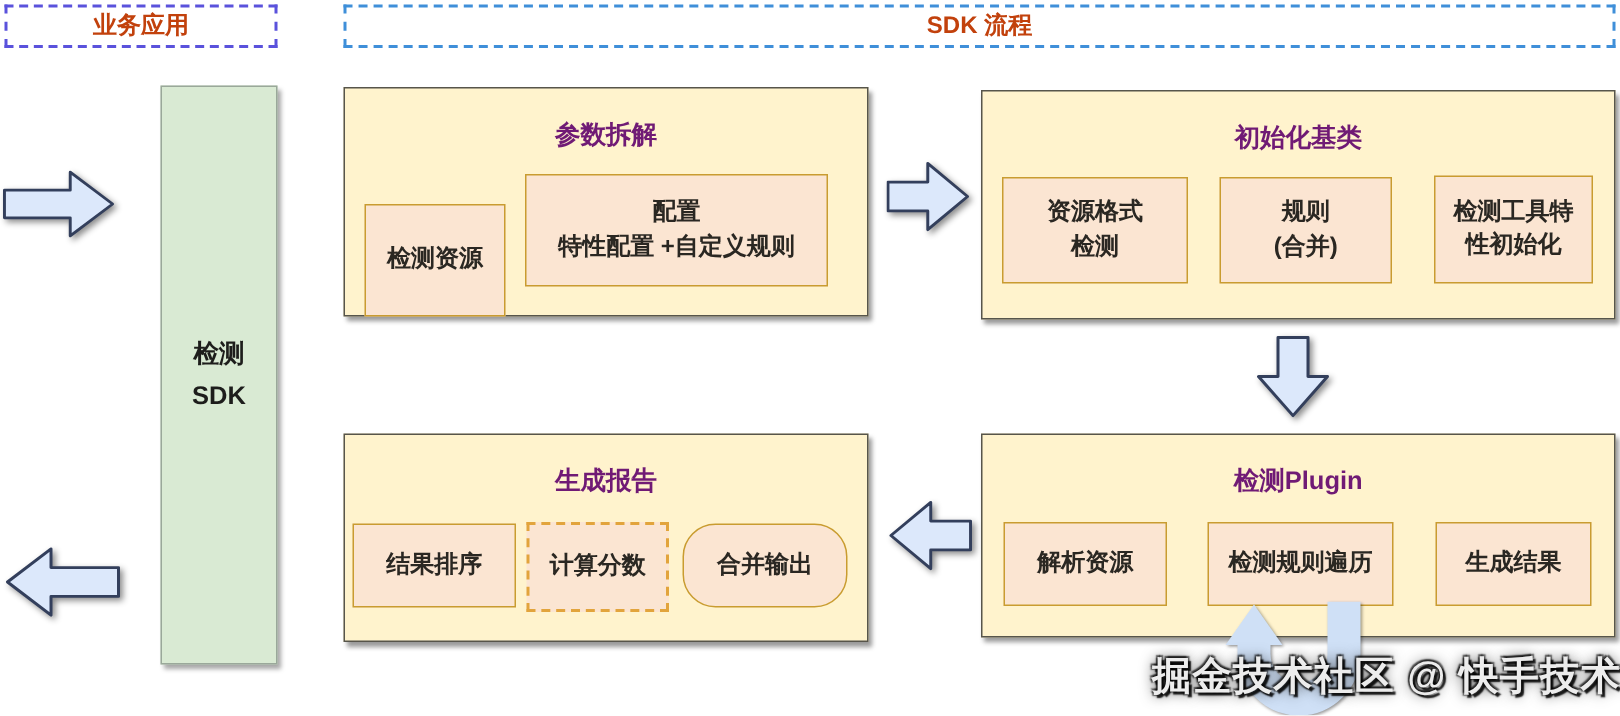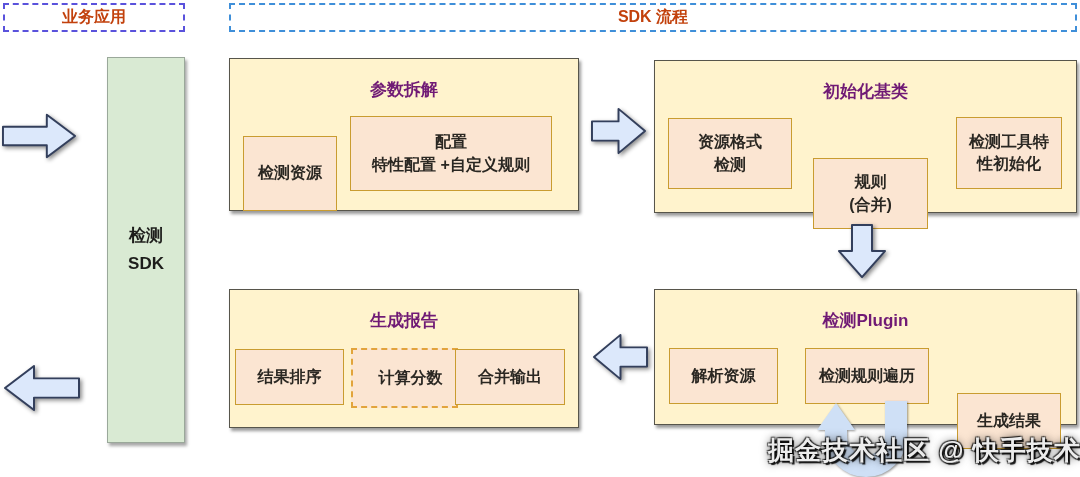--- a/index.html
+++ b/index.html
@@ -96,52 +96,52 @@
     <span class="ln">特性配置 +自定义规则</span>
   </div>
 
   <div class="grp" style="left:654px; top:60px; width:421px; height:151px;">
     <div class="grp-title">初始化基类</div>
   </div>
   <div class="step" style="left:668px; top:118px; width:122px; height:69px;">
     <span class="ln">资源格式</span>
     <span class="ln">检测</span>
   </div>
-  <div class="step" style="left:813px; top:118px; width:113px; height:69px;margin-top:40px;">
+  <div class="step" style="left:813px; top:118px; width:113px; height:69px;">
     <span class="ln">规则</span>
     <span class="ln">(合并)</span>
   </div>
   <div class="step" style="left:956px; top:117px; width:104px; height:70px;">
     <span class="ln">检测工具特</span>
     <span class="ln">性初始化</span>
   </div>
 
   <div class="grp" style="left:654px; top:289px; width:421px; height:134px;">
     <div class="grp-title">检测Plugin</div>
   </div>
   <div class="step" style="left:669px; top:348px; width:107px; height:54px;">
     <span class="ln">解析资源</span>
   </div>
   <div class="step" style="left:805px; top:348px; width:122px; height:54px;">
     <span class="ln">检测规则遍历</span>
   </div>
-  <div class="step" style="left:957px; top:348px; width:102px; height:54px;margin-top:45px;">
+  <div class="step" style="left:957px; top:348px; width:102px; height:54px;">
     <span class="ln">生成结果</span>
   </div>
 
   <div class="grp" style="left:229px; top:289px; width:348px; height:137px;">
     <div class="grp-title">生成报告</div>
   </div>
   <div class="step" style="left:235px; top:349px; width:107px; height:54px;">
     <span class="ln">结果排序</span>
   </div>
-  <div class="step step-dashed" style="left:351px; top:348px; width:91px; height:56px;padding-left:12px;">
+  <div class="step step-dashed" style="left:351px; top:348px; width:91px; height:56px;">
     <span class="ln">计算分数</span>
   </div>
-  <div class="step" style="left:455px; top:349px; width:108px; height:54px;">
+  <div class="step" style="left:455px; top:349px; width:108px; height:54px;border-radius:22px;">
     <span class="ln">合并输出</span>
   </div>
 
   <div class="arr" style="left:2px; top:112px; width:76px; height:48px;">
     <svg viewBox="0 0 78 52" preserveAspectRatio="none">
       <polygon points="1,16 46,16 46,3 75,26 46,49 46,36 1,36"></polygon>
     </svg>
   </div>
 
   <div class="arr" style="left:591px; top:106px; width:57px; height:50px;">

